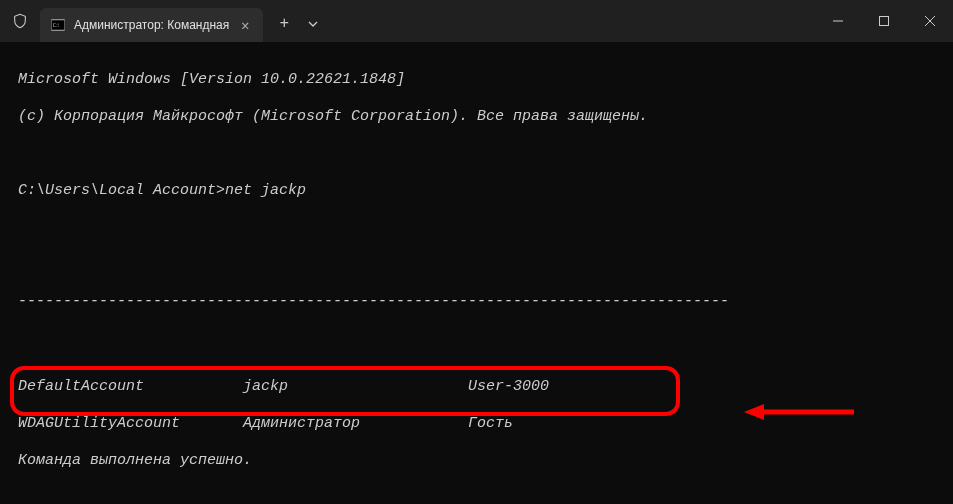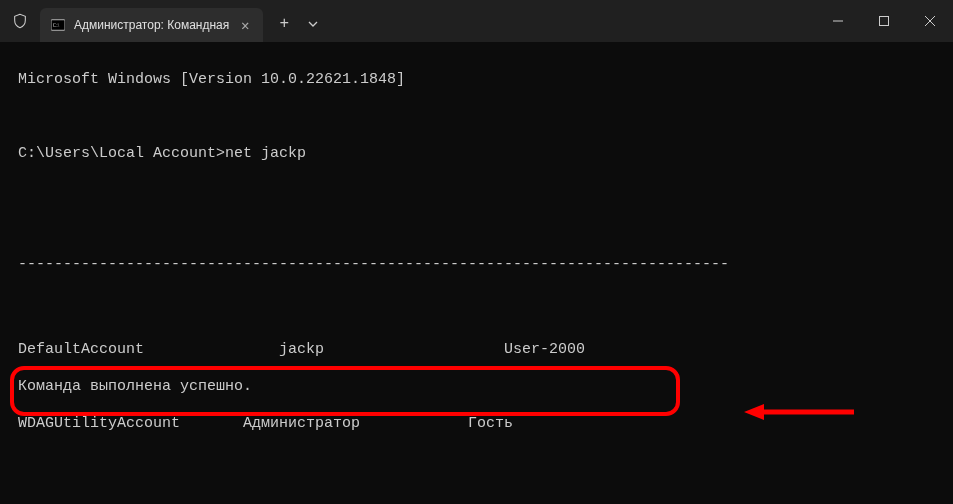--- a/index.html
+++ b/index.html
@@ -120,21 +120,21 @@
     .terminal-body {
       flex: 1;
       padding: 10px 18px;
       color: #cccccc;
       font-size: 15px;
       line-height: 18.5px;
       white-space: pre;
       position: relative;
       overflow: hidden;
     }
-    .line { white-space: pre; }
+    .line { white-space: pre; font-style: italic; }
     .blurred {
       filter: blur(4px);
       color: #888;
     }
     .separator {
       color: #cccccc;
     }
     .highlight-box {
       position: absolute;
       border: 4px solid #ff0000;
@@ -197,28 +197,29 @@
         <svg viewBox="0 0 10 10">
             <line x1="0" y1="0" x2="10" y2="10" stroke="#ccc" stroke-width="1"></line>
             <line x1="10" y1="0" x2="0" y2="10" stroke="#ccc" stroke-width="1"></line>
           </svg>
       </div>
     </div>
   </div>
 
   <div class="terminal-body">
 <div class="line">Microsoft Windows [Version 10.0.22621.1848]</div>
+<div class="line">(c) Корпорация Майкрософт (Microsoft Corporation). Все права защищены.</div>
 <div class="line"> </div>
 <div class="line"><span class="prompt">C:\Users\Local Account&gt;</span><span>net jackp</span></div>
 <div class="line"> </div>
 <div class="line"> </div>
 <div class="line separator">-------------------------------------------------------------------------------</div>
-<div class="line"><span style="display:inline-block;width:225px;margin-top:48px;">DefaultAccount</span><span style="display:inline-block;width:225px;margin-left:36px;">jackp</span><span>User-2000</span></div>
+<div class="line"><span style="display:inline-block;width:225px;margin-top:48px;">DefaultAccount</span><span style="display:inline-block;width:225px;">jackp</span><span>User-3000</span></div>
+<div class="line"><span style="display:inline-block;width:225px;">WDAGUtilityAccount</span><span style="display:inline-block;width:225px;">Администратор</span><span>Гость</span></div>
 <div class="line">Команда выполнена успешно.</div>
-<div class="line"><span style="display:inline-block;width:225px;">WDAGUtilityAccount</span><span style="display:inline-block;width:225px;">Администратор</span><span>Гость</span></div>
 <div class="line"> </div>
 
 
 
 
 
 
 
 
 

